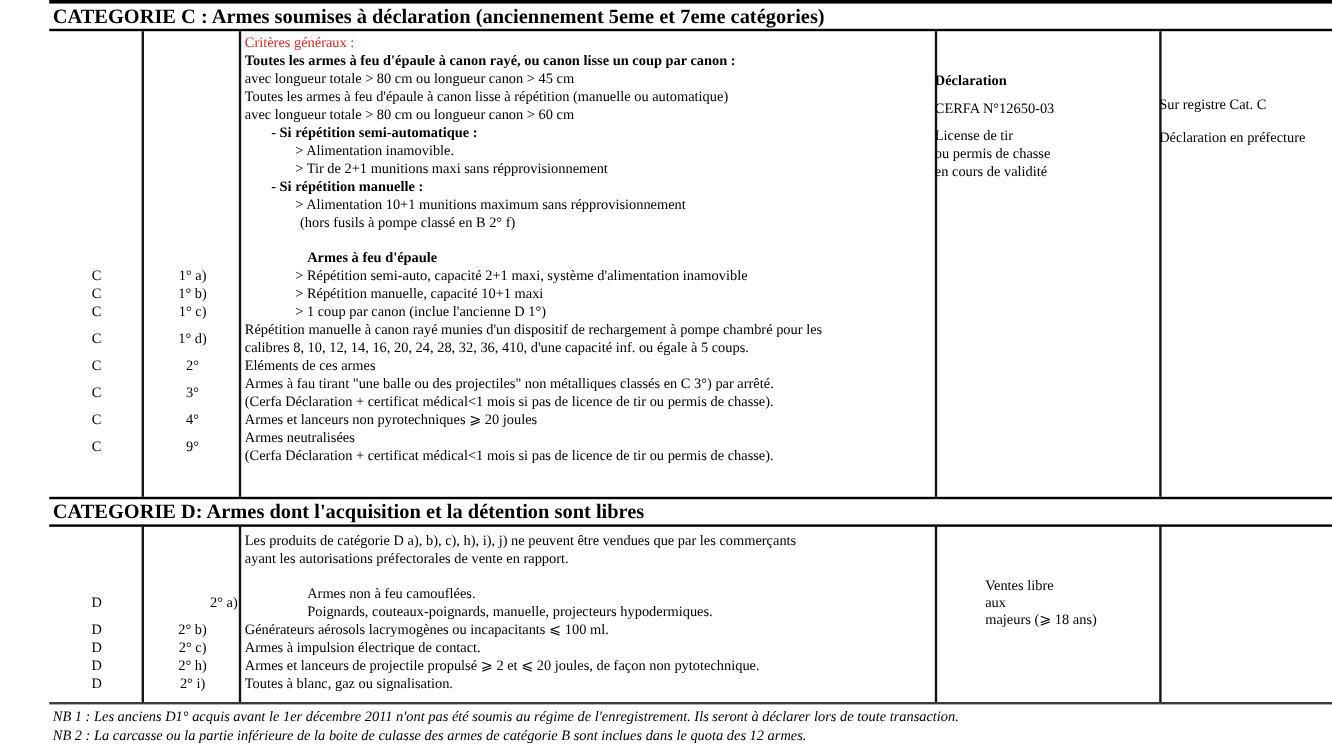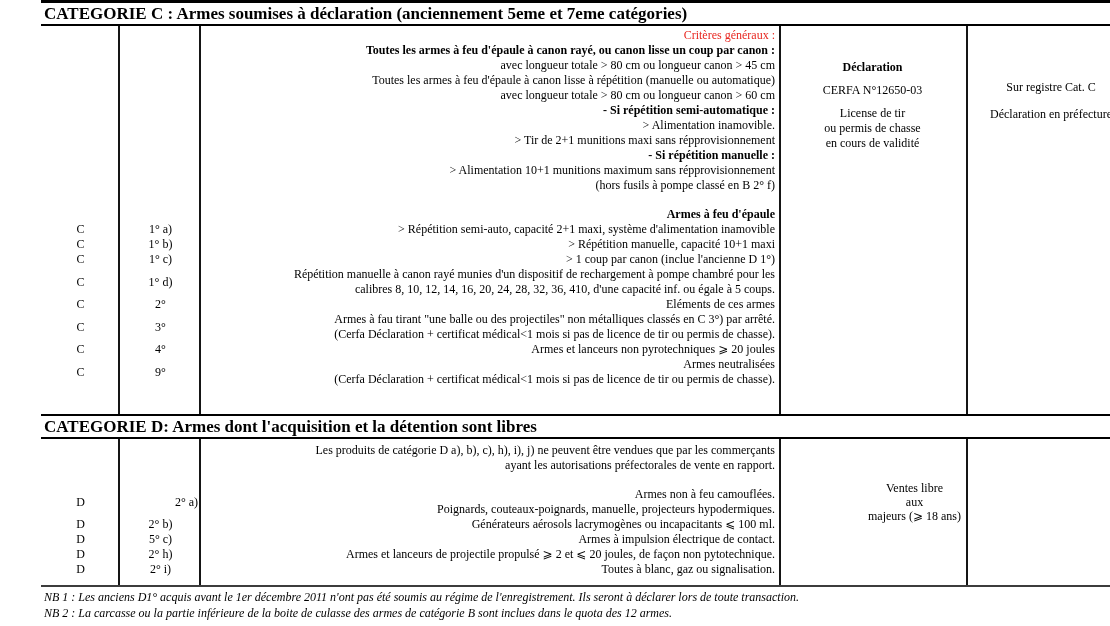--- a/index.html
+++ b/index.html
@@ -23,35 +23,35 @@
     white-space:nowrap;
   }
   .sec-titlebar.d{border-top:2px solid #000;}
   .sec-body{position:relative;}
   .sec-body.c{height:388px;}
   .sec-body.d{height:146px;border-bottom:2px solid #3c3c3c;}
   .vline{position:absolute;top:0;bottom:0;width:2px;background:#151515;}
   .v1{left:77px;} .v2{left:158px;} .v3{left:738px;} .v4{left:925px;}
 
   .rows-area{position:absolute;left:0;top:0;width:738px;}
-  .row{display:flex;text-align:right;}
+  .row{display:flex;}
   .c1{width:79px;display:flex;align-items:center;justify-content:center;}
   .c2{width:81px;display:flex;align-items:center;justify-content:center;}
   .c3{flex:1;padding-left:3px;padding-right:4px;}
   .line{height:15px;line-height:15px;white-space:nowrap;}
   .bold{font-weight:bold;}
   .red{color:var(--accent-red,#e8261f);}
   .ind1{padding-left:22px;}
   .ind2{padding-left:42px;}
   .ind2b{padding-left:46px;}
   .gap14{margin-top:14px;gap:26px;}
   .pt2{padding-top:2px;}
   .pt4{padding-top:4px;}
 
-  .colblock{position:absolute;text-align:center;}
+  .colblock{position:absolute;text-align:left;}
   .decl{left:738px;width:187px;top:34px;}
   .decl .t{font-weight:bold;height:15px;line-height:15px;margin-bottom:8px;}
   .decl .cerfa{height:15px;line-height:15px;margin-bottom:8px;}
   .decl .line{height:15px;line-height:15px;}
   .reg{left:925px;width:170px;top:54px;}
   .reg .line{height:15px;line-height:15px;}
   .reg .l2{margin-top:12px;}
   .sale{left:780px;width:187px;top:42px;}
   .sale .line{height:14px;line-height:14px;white-space:nowrap;}
 
@@ -205,21 +205,21 @@
       </div>
       <div class="row">
         <div class="c1">D</div>
         <div class="c2">2° b)</div>
         <div class="c3">
             <div class="line">Générateurs aérosols lacrymogènes ou incapacitants ⩽ 100 ml.</div>
           </div>
       </div>
       <div class="row">
         <div class="c1">D</div>
-        <div class="c2">5° c)</div>
+        <div class="c2">2° c)</div>
         <div class="c3">
             <div class="line">Armes à impulsion électrique de contact.</div>
           </div>
       </div>
       <div class="row">
         <div class="c1">D</div>
         <div class="c2">2° h)</div>
         <div class="c3">
             <div class="line">Armes et lanceurs de projectile propulsé ⩾ 2 et ⩽ 20 joules, de façon non pytotechnique.</div>
           </div>

